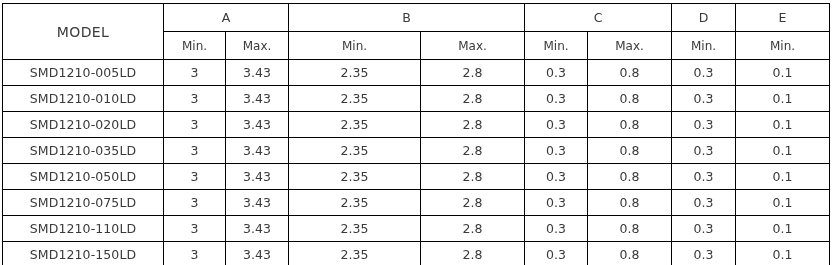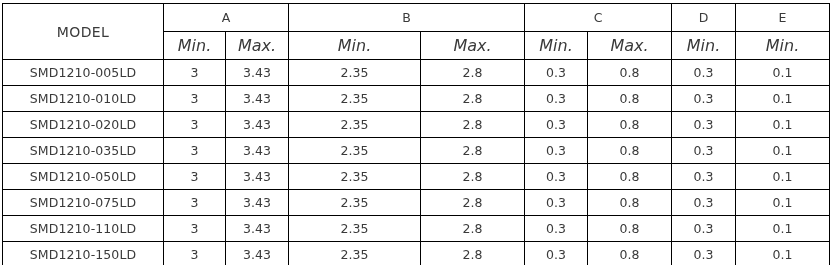--- a/index.html
+++ b/index.html
@@ -47,22 +47,21 @@
   table.spec-table thead th {
     height: 27px;
     font-size: 12.5px;
   }
   table.spec-table thead th.model-head {
     font-size: 14px;
     letter-spacing: 0.4px;
   }
   table.spec-table thead tr.sub-head th {
     height: 27px;
-    font-size: 16px;
-    font-style: italic;
+    font-size: 12px;
   }
 
   
   table.spec-table tbody td {
     height: 25px;
     font-size: 12.5px;
   }
   table.spec-table tbody td.model-cell {
     font-size: 12.5px;
     letter-spacing: 0.1px;

